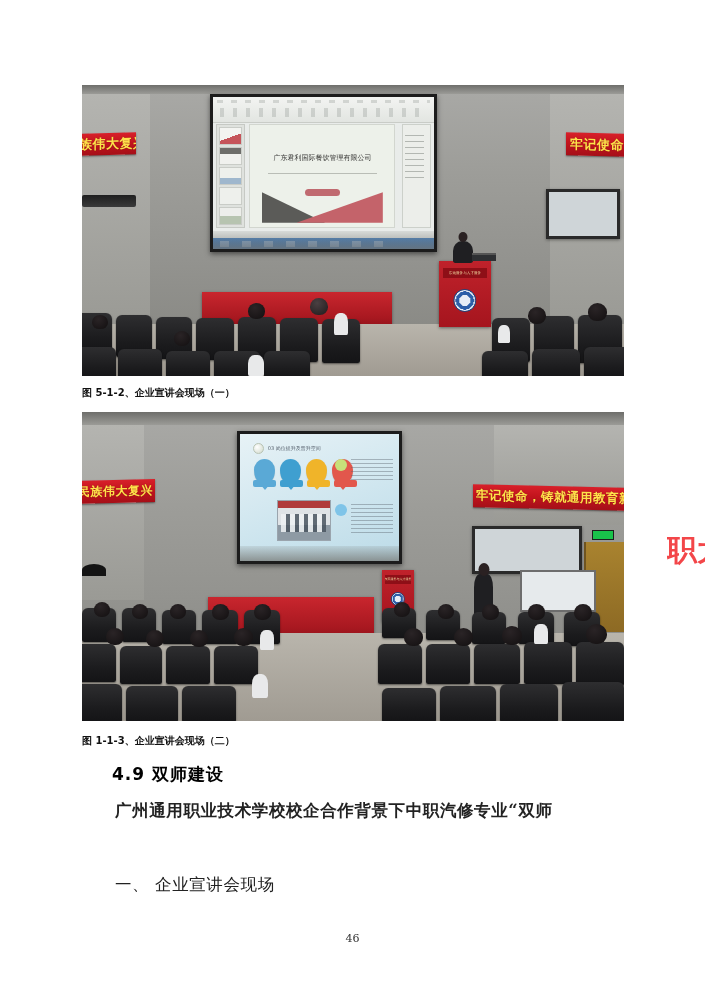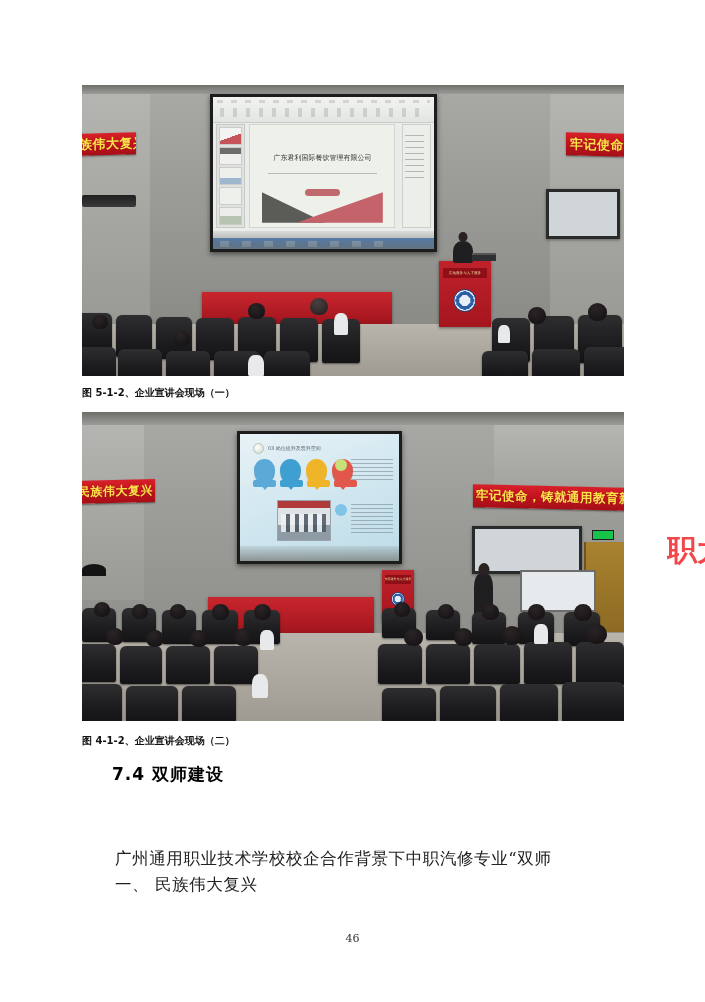--- a/index.html
+++ b/index.html
@@ -319,21 +319,21 @@
   .body-line {
     position: absolute;
     left: 82px;
     width: 542px;
     font-family: "DejaVu Serif", serif;
     font-size: 16.5px;
     color: #222;
     letter-spacing: .6px;
     white-space: nowrap;
   }
-  #para-line-1 { top: 848px; text-indent: 33px; }
+  #para-line-1 { top: 800px; text-indent: 33px; font-weight: bold; }
   #para-line-2 { top: 833px; }
   #list-item-1  { top: 874px; text-indent: 33px; }
 
   .page-number {
     position: absolute;
     left: 0; top: 932px; width: 705px;
     text-align: center;
     font-family: "DejaVu Serif", serif;
     font-size: 11px;
     color: #333;
@@ -562,24 +562,24 @@
       <div class="head" style="left:322px;top:216px;width:19px;height:18px;"></div>
       <div class="head" style="left:372px;top:216px;width:19px;height:18px;"></div>
       <div class="head" style="left:420px;top:214px;width:20px;height:19px;"></div>
       <div class="head" style="left:504px;top:212px;width:21px;height:20px;"></div>
       <div class="shirt" style="left:178px;top:218px;width:14px;height:20px;"></div>
       <div class="shirt" style="left:452px;top:212px;width:14px;height:20px;"></div>
       <div class="shirt" style="left:170px;top:262px;width:16px;height:24px;"></div>
     </div>
   </div>
 
-  <div class="caption" id="caption-2">图 4-1-2、企业宣讲会现场（二）</div>
-
-  <div class="heading">7.4  双师建设</div>
+  <div class="caption" id="caption-2">图 1-1-3、企业宣讲会现场（二）</div>
+
+  <div class="heading">4.9  双师建设</div>
 
   <div class="body-line" id="para-line-1">广州通用职业技术学校校企合作背景下中职汽修专业“双师</div>
-  <div class="body-line" id="list-item-1">一、  民族伟大复兴</div>
+  <div class="body-line" id="list-item-1">一、  企业宣讲会现场</div>
 
   <div class="page-number">46</div>
 
   <div class="seal">职大</div>
 
 </div>
 
 </body></html>

